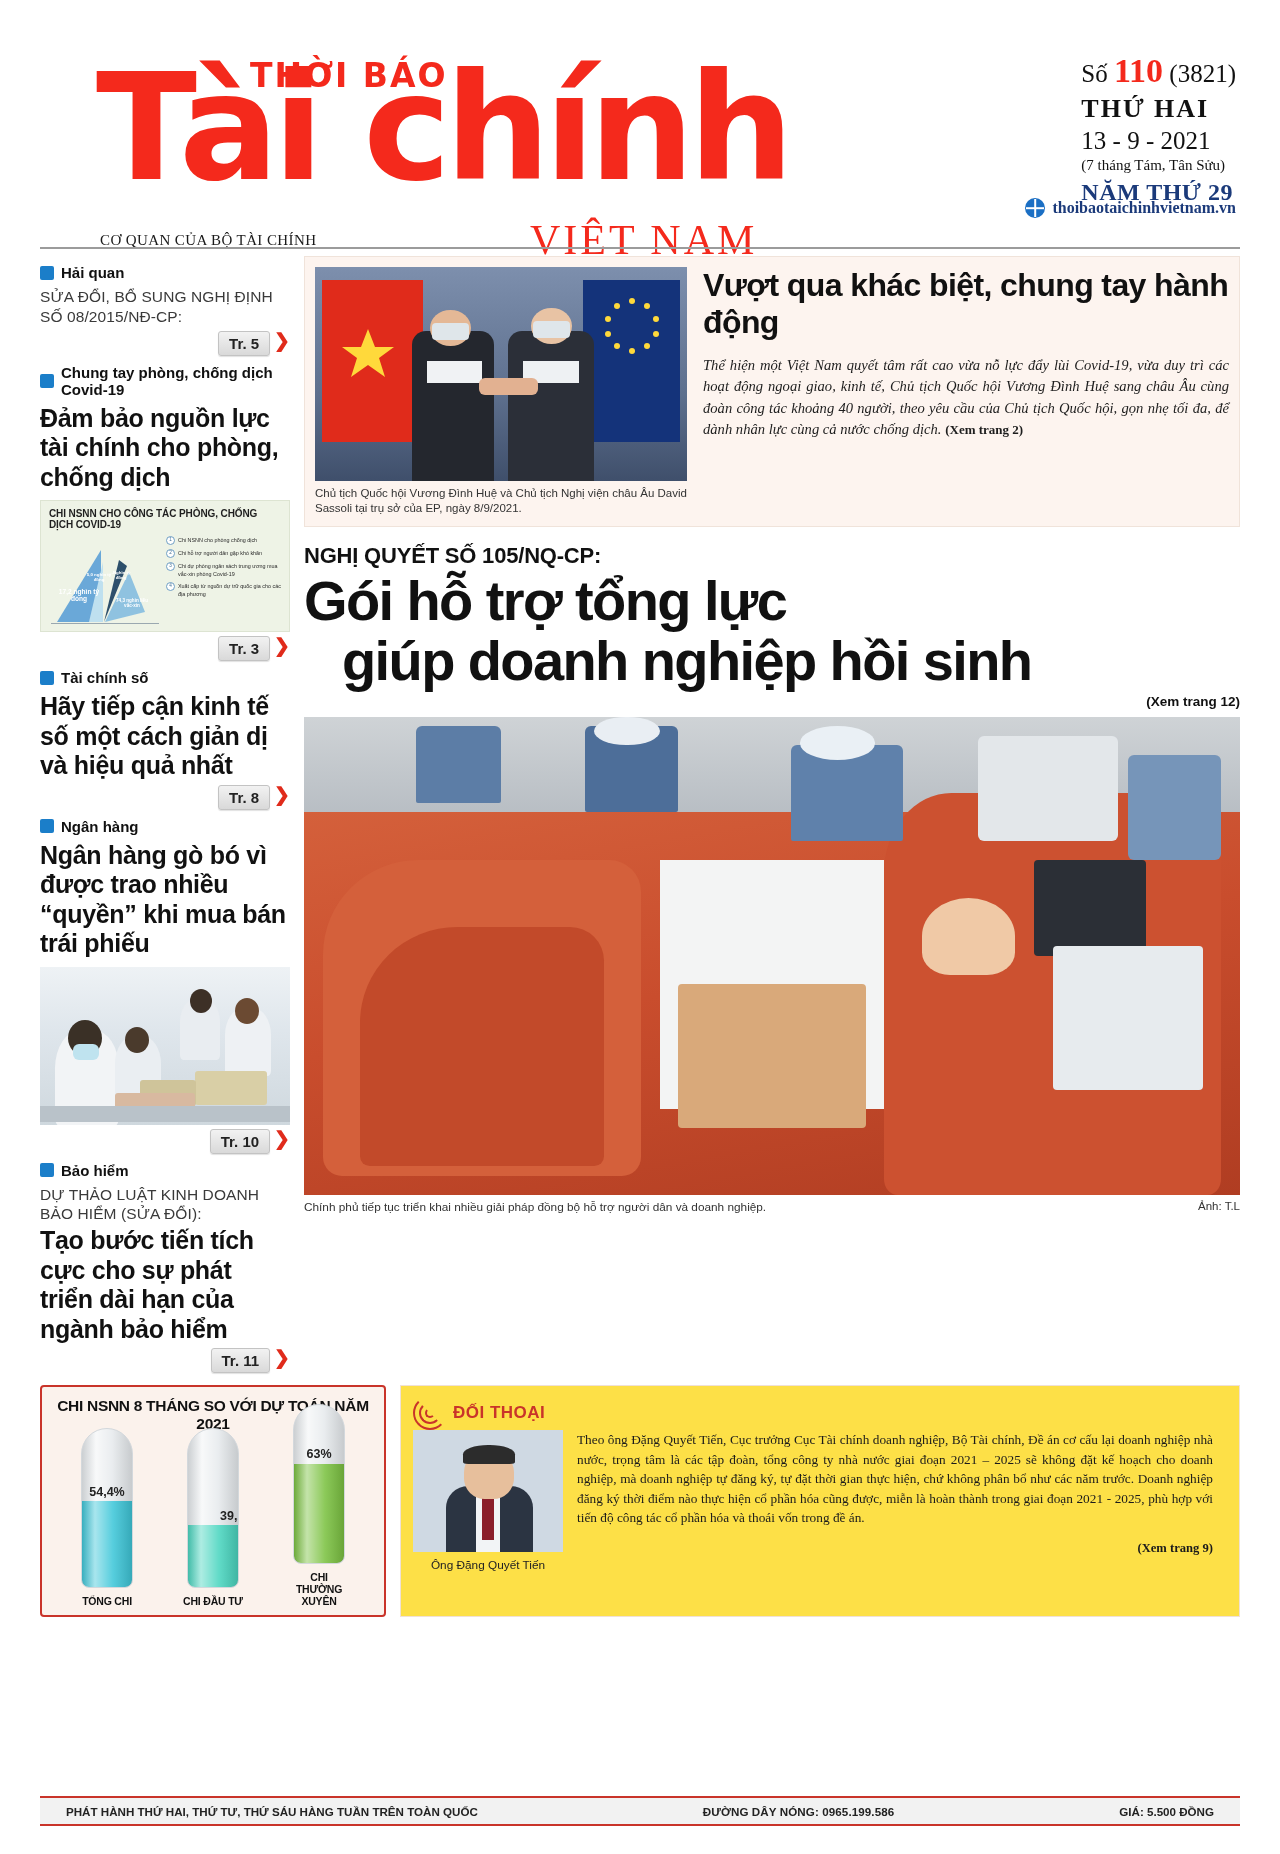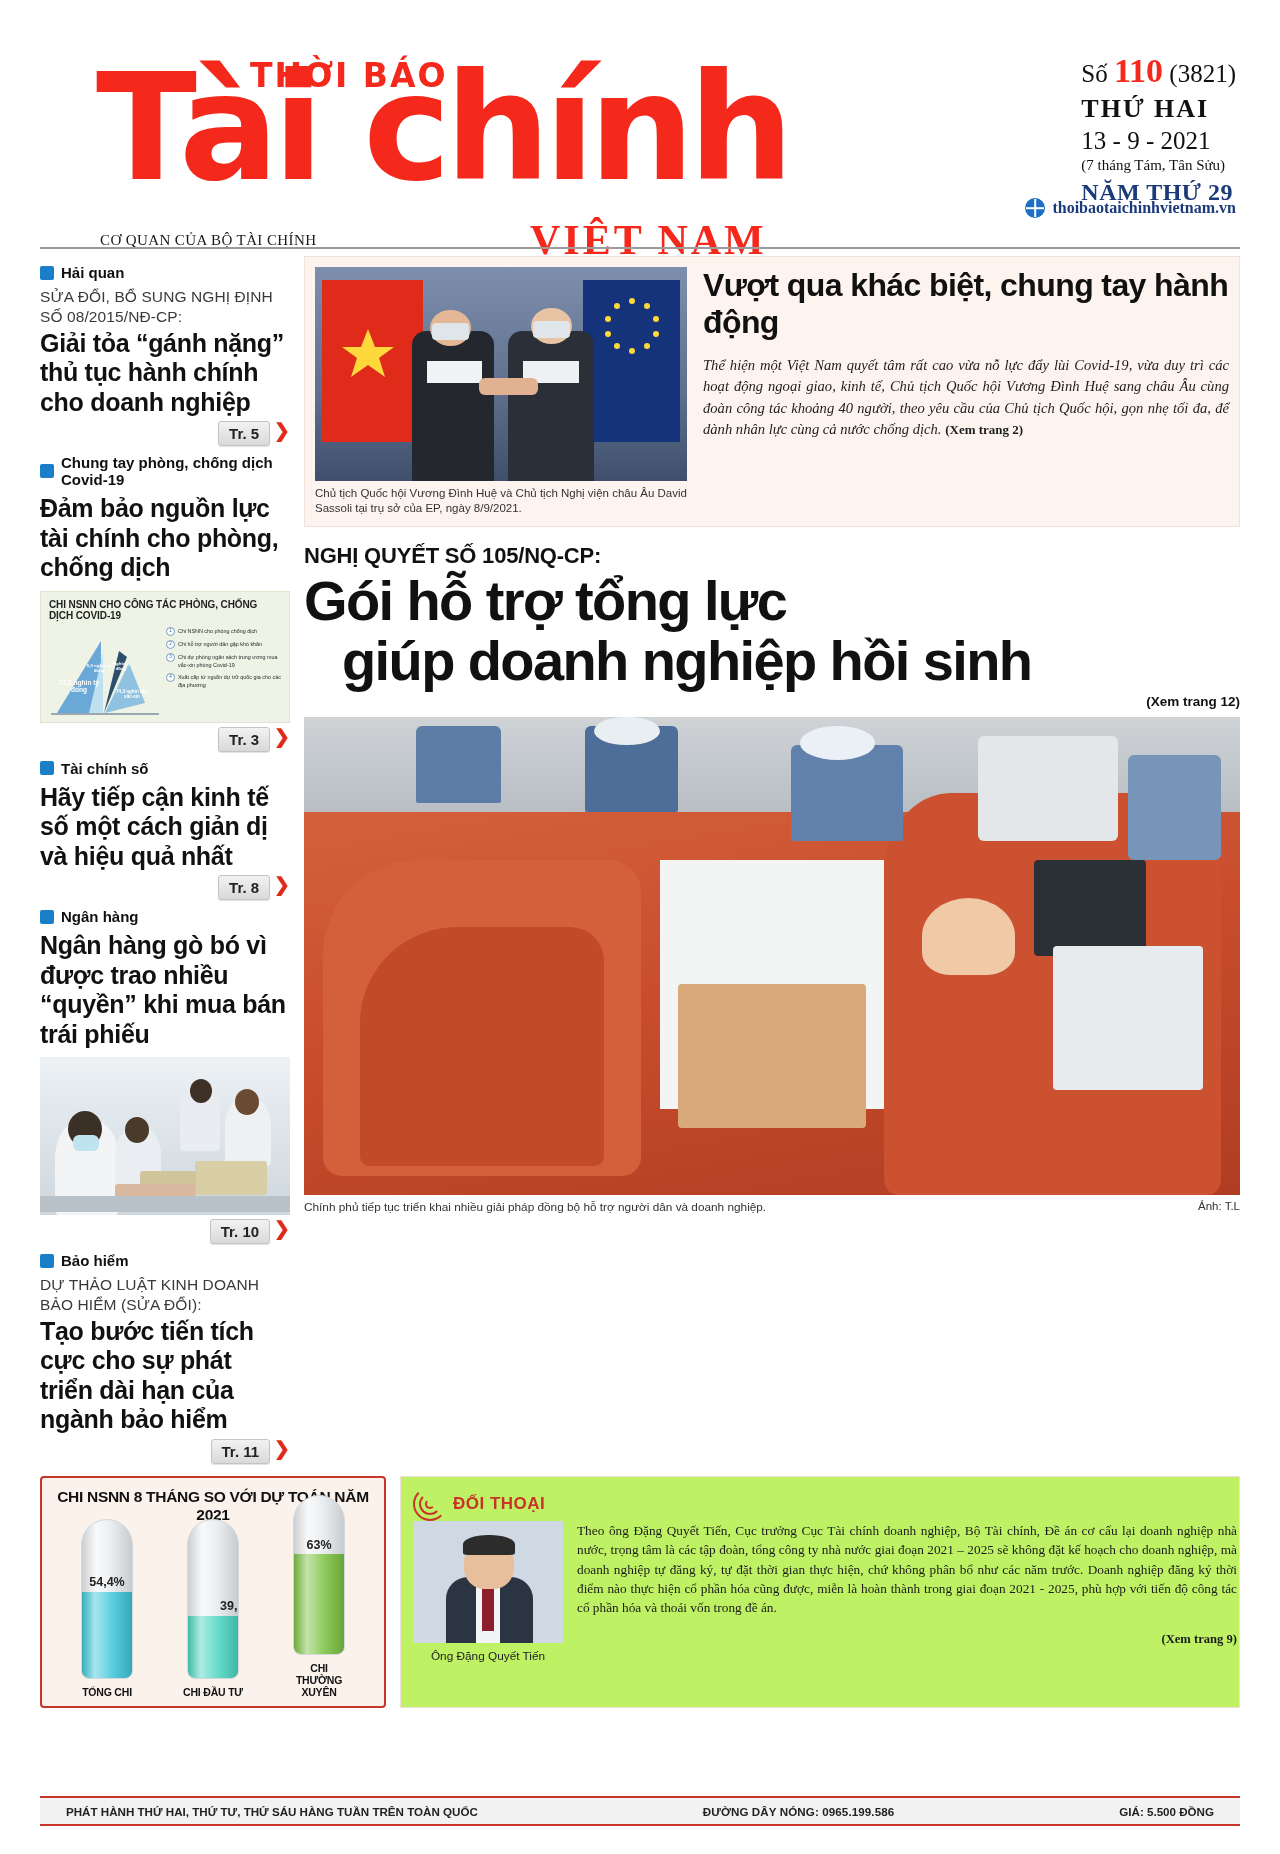--- a/index.html
+++ b/index.html
@@ -20,21 +20,21 @@
     letter-spacing: 2px; font-family: "DejaVu Sans", sans-serif;
   }
   .mh-title {
     position: absolute; left: 36px; top: 24px;
     font-size: 148px; line-height: 0.95; font-weight: bold;
     color: #f4291c; font-family: "DejaVu Sans", sans-serif;
     letter-spacing: -6px; white-space: nowrap;
   }
   .mh-vietnam {
     position: absolute; left: 470px; top: 182px;
-    font-size: 42px; font-weight: bold; color: #f4291c;
+    font-size: 42px; font-weight: normal; color: #f4291c;
     font-family: "Liberation Serif", serif; letter-spacing: 3px;
   }
   .mh-org {
     position: absolute; left: 40px; top: 198px;
     font-size: 15px; color: #1a1a1a; letter-spacing: 0.4px;
     font-family: "Liberation Serif", serif;
   }
   .mh-right {
     position: absolute; right: 44px; top: 52px;
     font-family: "Liberation Serif", serif; color:#111;
@@ -181,21 +181,21 @@
     position:absolute; left:0; right:0; bottom:0; border-radius: 0 0 7px 7px;
   }
   .fill::after{
     content:""; position:absolute; left:0; right:0; top:0; height:100%;
     background: linear-gradient(90deg, rgba(0,0,0,.12) 0%, rgba(255,255,255,.55) 26%, rgba(255,255,255,.12) 62%, rgba(0,0,0,.15) 100%);
   }
   .pct { position:absolute; left:0; right:0; text-align:center; font-size: 12.5px; font-weight:bold; color:#222; z-index:3;}
   .bar-lbl { font-size: 10.5px; font-weight: bold; color:#111; margin-top: 7px; text-align:center; letter-spacing:-0.2px;}
 
   .dialog {
-    flex:1; background:#bef264; border: 1px solid #f0e1d6; padding: 10px 2px 10px 12px;
+    flex:1; background:#fde047; border: 1px solid #f0e1d6; padding: 10px 26px 10px 12px;
   }
   .dlg-badge { display:flex; align-items:center; gap:6px; }
   .dlg-ic { width: 34px; height: 34px; position:relative; flex:0 0 auto; }
   .dlg-ic i {
     position:absolute; border: 2.6px solid #c9342a; border-radius:50%;
     border-right-color: transparent; border-top-color: transparent;
   }
   .dlg-txt { font-size: 17px; font-weight:bold; color:#c9342a; letter-spacing:0.5px; }
   .dlg-hl { font-size: 29px; font-weight:bold; color:#111; text-align:right; margin: 4px 0 10px; letter-spacing:-0.6px;}
   .dlg-row { display:flex; gap: 14px; }
@@ -253,21 +253,20 @@
     <div class="cols">
 
       <div class="col-left">
 
         <div>
           <div class="kicker">
             <span class="kick-sq"></span>
             <span class="kick-tx">Hải quan</span>
           </div>
           <div class="overline">SỬA ĐỔI, BỔ SUNG NGHỊ ĐỊNH SỐ 08/2015/NĐ-CP:</div>
-          <div class="hl">Giải tỏa “gánh nặng” thủ tục hành chính cho doanh nghiệp</div>
           <div class="tr-wrap">
             <span class="tr-badge">
               <span>Tr. 5</span>
             </span>
             <span class="tr-arrow">❯</span>
           </div>
         </div>
 
         <div>
           <div class="kicker">

